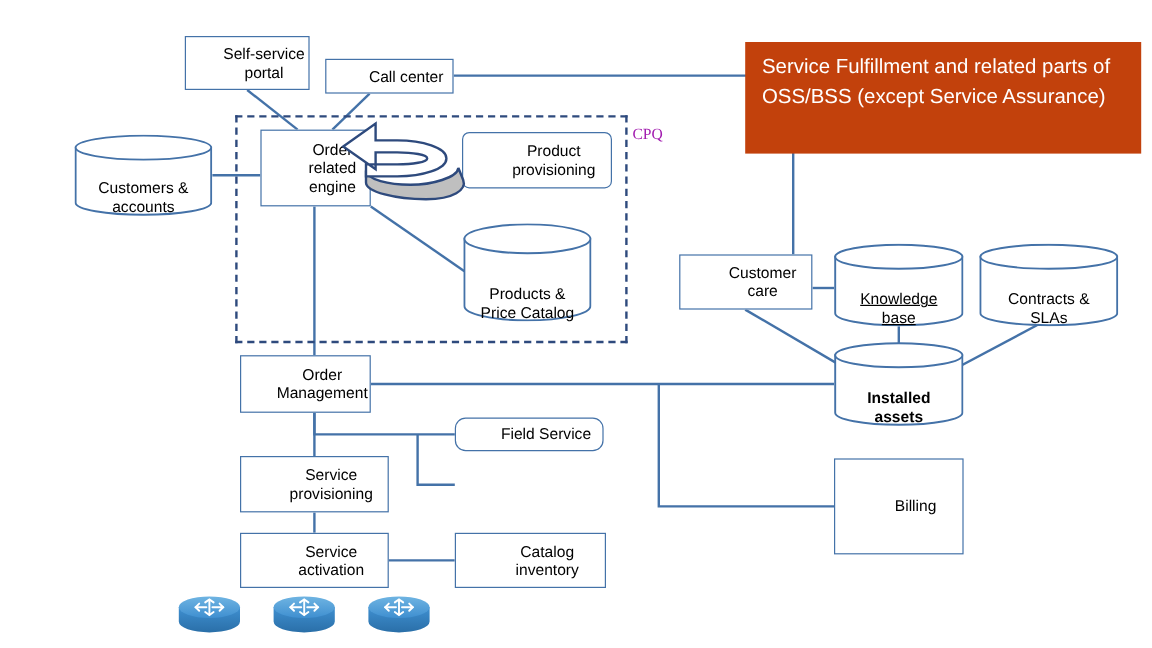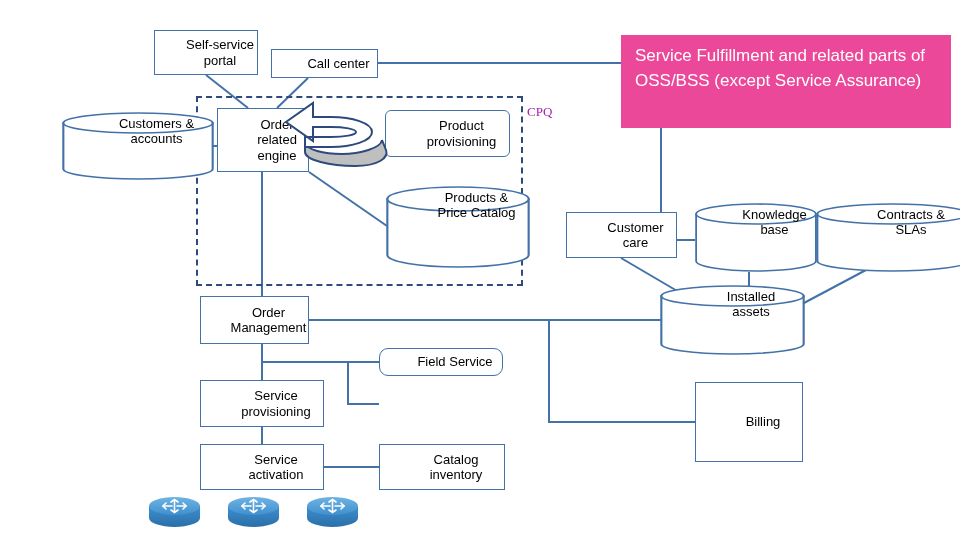--- a/index.html
+++ b/index.html
@@ -39,46 +39,45 @@
     color: #000000;
     font-family: "Liberation Sans", sans-serif;
     font-size: 13px;
     line-height: 1.18;
     z-index: 3;
     padding-left: 28px;
   }
   .node-cyl {
     position: absolute;
     display: flex;
-    align-items: flex-start;
+    align-items: flex-end;
     justify-content: center;
     text-align: center;
     color: #000000;
     font-family: "Liberation Sans", sans-serif;
     font-size: 13px;
     line-height: 1.18;
     z-index: 3;
-    padding-left: 37px;
   }
   .node-cyl .cyl-svg {
     position: absolute;
     left: 0;
     top: 0;
     width: 100%;
     height: 100%;
   }
   .node-cyl .cyl-text {
     position: relative;
     z-index: 2;
     padding-top: 4px;
   }
   .banner {
     position: absolute;
     box-sizing: border-box;
-    background: #ec4899;
+    background: #c2410c;
     color: #ffffff;
     font-family: "Liberation Sans", sans-serif;
     font-size: 17px;
     line-height: 1.45;
     padding: 9px 12px 9px 14px;
     z-index: 4;
   }
   .dashed-group {
     position: absolute;
     box-sizing: border-box;
@@ -239,21 +238,21 @@
     <svg class="cyl-svg" viewBox="0 0 107 82" preserveAspectRatio="none">
       <path d="M1,13 L1,69 A52.5,12 0 0 0 106,69 L106,13 Z" fill="#ffffff" stroke="#4472a8" stroke-width="1.6"></path>
       <ellipse cx="53.5" cy="13" rx="52.5" ry="12" fill="#ffffff" stroke="#4472a8" stroke-width="1.6"></ellipse>
     </svg>
     <span class="cyl-text">
       <span class="txt-line">Products &amp;</span>
       <span class="txt-line">Price Catalog</span>
     </span>
   </div>
 
-  <div class="node-cyl" style="left:695px; top:203px; width:85px; height:69px;">
+  <div class="node-cyl" style="left:695px; top:203px; width:108px; height:69px;text-decoration:underline;">
     <svg class="cyl-svg" viewBox="0 0 108 69" preserveAspectRatio="none">
       <path d="M1,11 L1,58 A53,10 0 0 0 107,58 L107,11 Z" fill="#ffffff" stroke="#4472a8" stroke-width="1.6"></path>
       <ellipse cx="54" cy="11" rx="53" ry="10" fill="#ffffff" stroke="#4472a8" stroke-width="1.6"></ellipse>
     </svg>
     <span class="cyl-text">
       <span class="txt-line">Knowledge</span>
       <span class="txt-line">base</span>
     </span>
   </div>
 
@@ -261,21 +260,21 @@
     <svg class="cyl-svg" viewBox="0 0 116 69" preserveAspectRatio="none">
       <path d="M1,11 L1,58 A57,10 0 0 0 115,58 L115,11 Z" fill="#ffffff" stroke="#4472a8" stroke-width="1.6"></path>
       <ellipse cx="58" cy="11" rx="57" ry="10" fill="#ffffff" stroke="#4472a8" stroke-width="1.6"></ellipse>
     </svg>
     <span class="cyl-text">
       <span class="txt-line">Contracts &amp;</span>
       <span class="txt-line">SLAs</span>
     </span>
   </div>
 
-  <div class="node-cyl" style="left:660px; top:285px; width:108px; height:70px;">
+  <div class="node-cyl" style="left:695px; top:285px; width:108px; height:70px;font-weight:bold;">
     <svg class="cyl-svg" viewBox="0 0 108 70" preserveAspectRatio="none">
       <path d="M1,11 L1,59 A53,10 0 0 0 107,59 L107,11 Z" fill="#ffffff" stroke="#4472a8" stroke-width="1.6"></path>
       <ellipse cx="54" cy="11" rx="53" ry="10" fill="#ffffff" stroke="#4472a8" stroke-width="1.6"></ellipse>
     </svg>
     <span class="cyl-text">
       <span class="txt-line">Installed</span>
       <span class="txt-line">assets</span>
     </span>
   </div>
 

